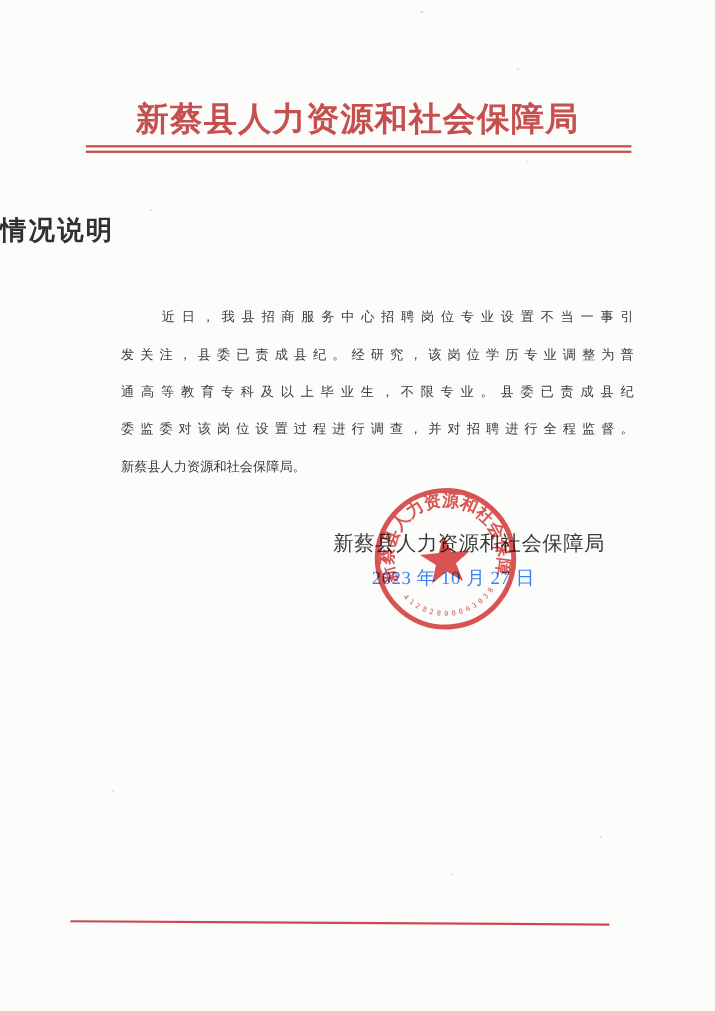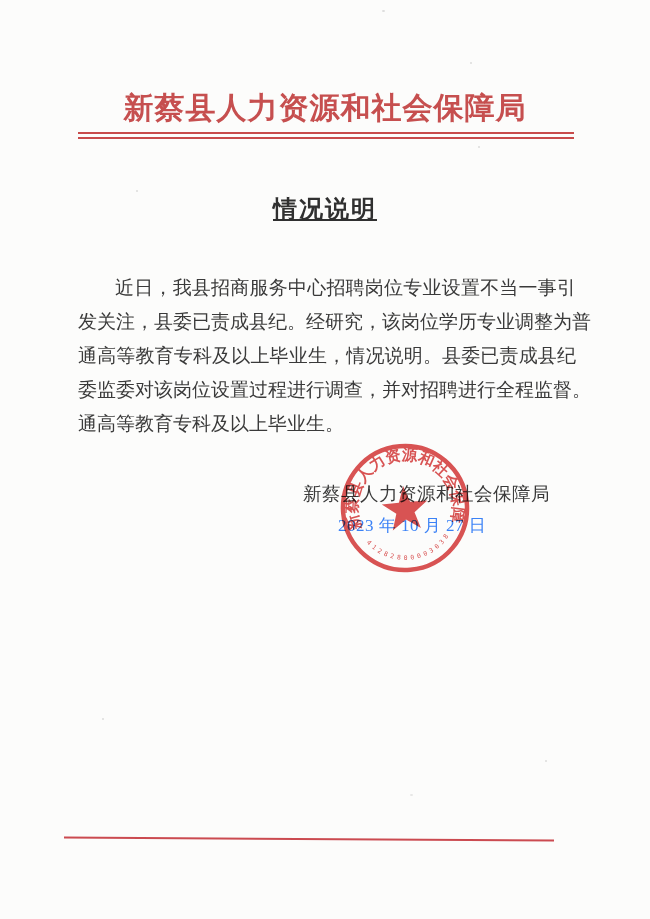--- a/index.html
+++ b/index.html
@@ -21,37 +21,37 @@
     color:#c64f4f;
   }
   .header-rule{
     position:absolute;top:132px;left:78px;width:496px;height:3px;
     border-top:2.5px solid #c84b4b;
     border-bottom:2px solid #c84b4b;
   }
   
   .doc-title{
     position:absolute;top:193px;left:0;width:650px;
-    text-align:center;
+    text-align:left;
     font-size:24px;font-weight:bold;
     letter-spacing:2px;
     color:#303030;
-    text-decoration:underline;
   }
   
   .body-block{
     position:absolute;top:271px;left:78px;width:498px;
     color:#3a3a3a;
   }
   .body-line{
     height:34px;line-height:34px;
-    font-size:19px;
+    font-size:12px;
     text-align:justify;
     text-align-last:justify;
     white-space:nowrap;
+    margin-left:32px;
   }
   .body-line.first{padding-left:37px;}
   .body-line.last{text-align-last:left;white-space:normal;}
   
   .signature{
     position:absolute;top:481px;left:303px;
     font-size:18.5px;letter-spacing:0.5px;
     color:#3a3a3a;white-space:nowrap;
   }
   .date{
@@ -88,23 +88,23 @@
 <div class="page">
 
   <div class="org-name">新蔡县人力资源和社会保障局</div>
   <div class="header-rule"></div>
 
   <div class="doc-title">情况说明</div>
 
   <div class="body-block">
     <div class="body-line first">近日，我县招商服务中心招聘岗位专业设置不当一事引</div>
     <div class="body-line">发关注，县委已责成县纪。经研究，该岗位学历专业调整为普</div>
-    <div class="body-line">通高等教育专科及以上毕业生，情况说明。县委已责成县纪</div>
+    <div class="body-line">通高等教育专科及以上毕业生，不限专业。县委已责成县纪</div>
     <div class="body-line">委监委对该岗位设置过程进行调查，并对招聘进行全程监督。</div>
-    <div class="body-line last">通高等教育专科及以上毕业生。</div>
+    <div class="body-line last">新蔡县人力资源和社会保障局。</div>
   </div>
 
   <div class="signature">新蔡县人力资源和社会保障局</div>
   <div class="date">2023 年 10 月 27 日</div>
 
   <div class="seal">
     <svg width="140" height="140" viewBox="0 0 140 140">
       <defs>
         <path id="arcTop" d="M 24.9 86.4 A 48 48 0 1 1 115.1 86.4" fill="none"></path>
         <path id="arcBot" d="M 27.4 99.8 A 52 52 0 0 0 112.6 99.8" fill="none"></path>

